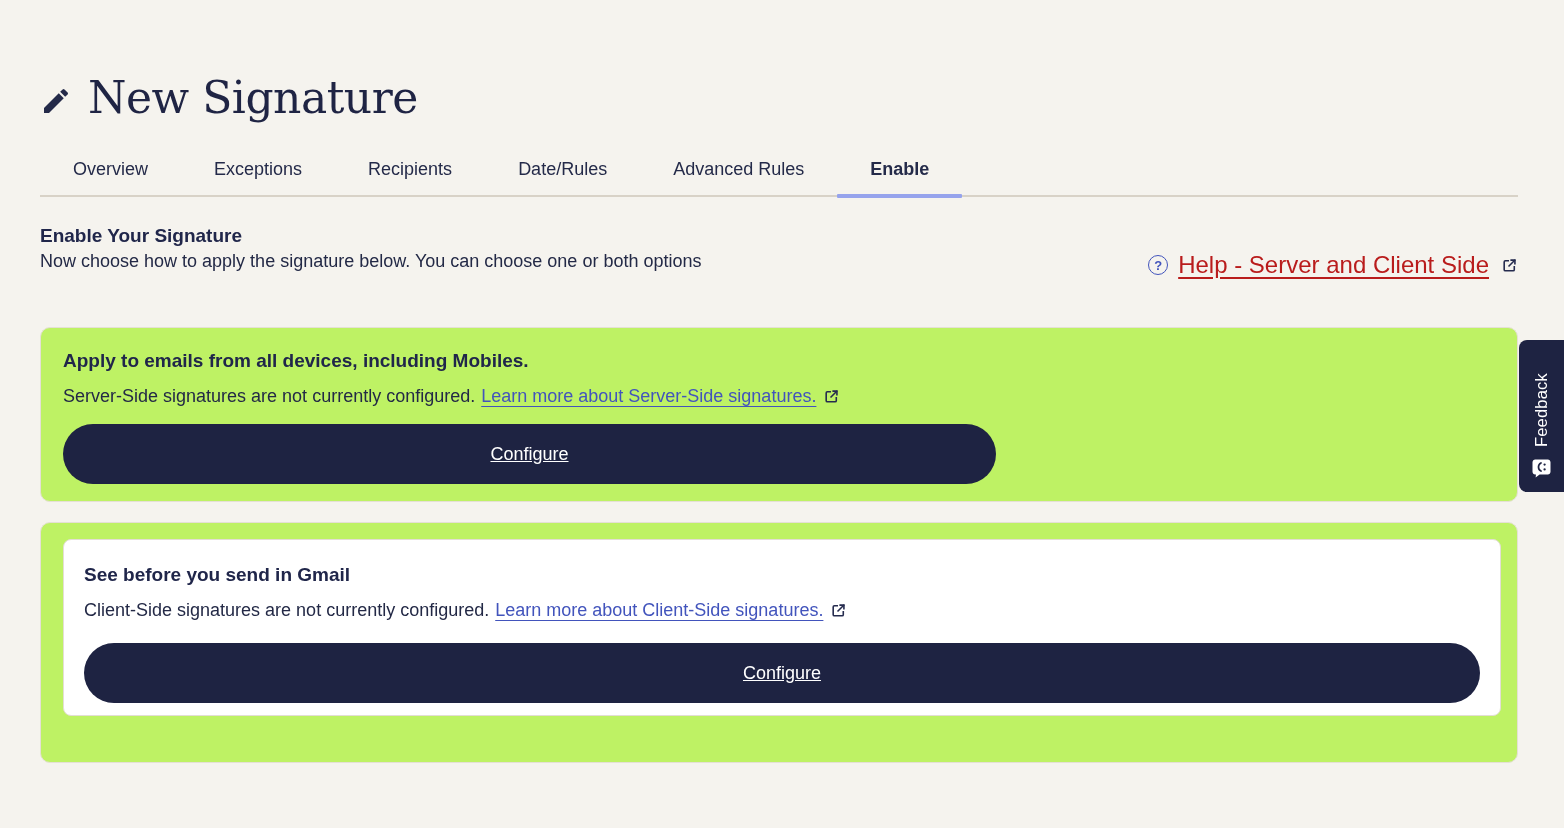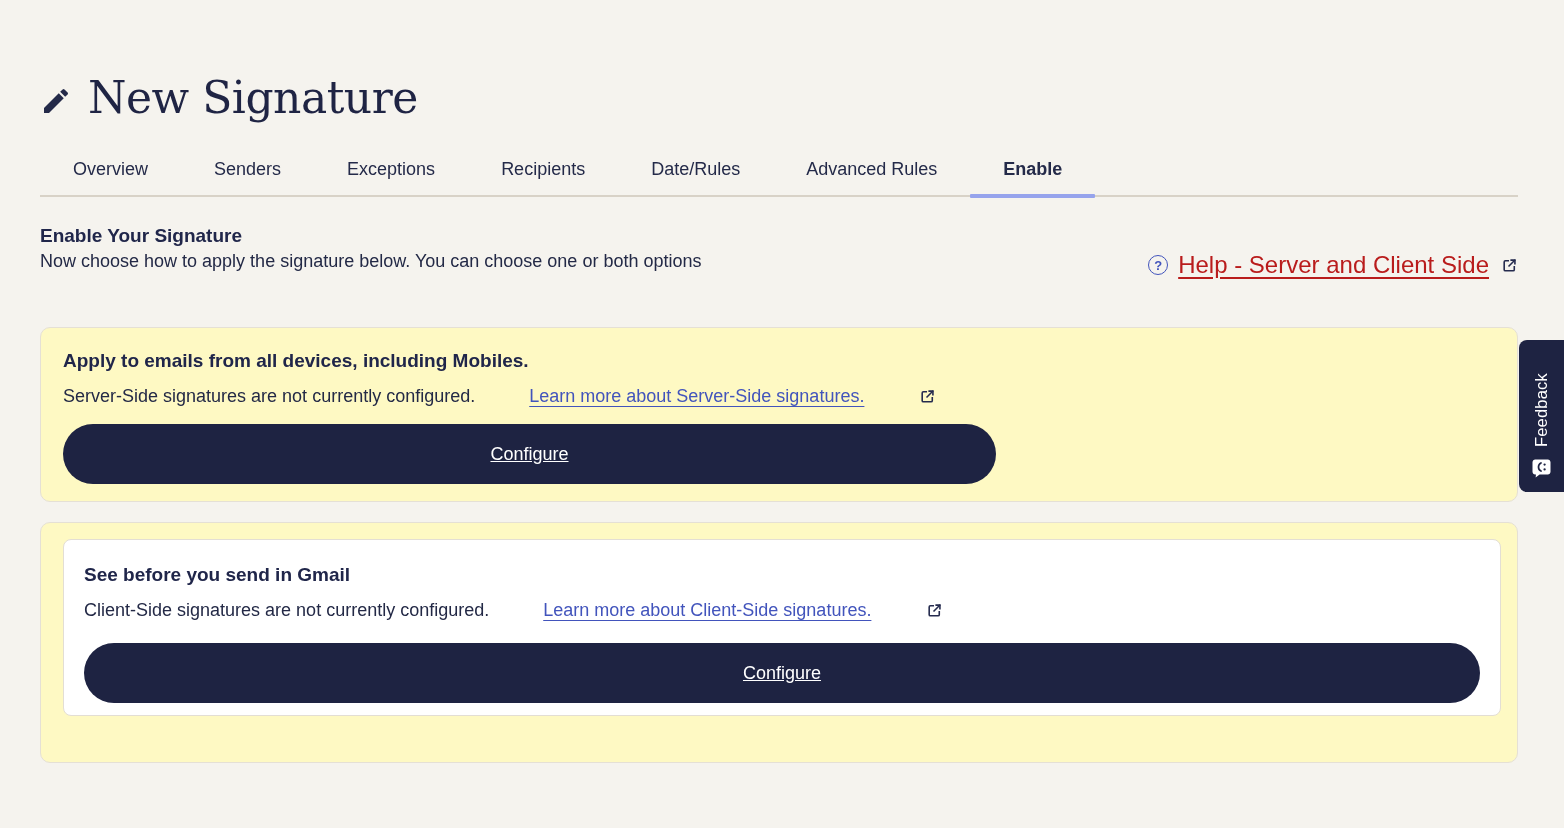--- a/index.html
+++ b/index.html
@@ -66,27 +66,27 @@
     display: flex; align-items: center; justify-content: center;
     font-size: 13px; font-weight: 700; color: #4254bc; flex: 0 0 auto;
   }
   .help-link .link-text {
     font-size: 24px; color: #b91c1c; text-decoration: underline;
     text-underline-offset: 4px;
   }
   .ext-icon { width: 17px; height: 17px; flex: 0 0 auto; margin-left: 2px; }
   
   .card {
-    background: #fef9c3;
+    background: #bef264;
     border: 1px solid #e5e0d5;
     border-radius: 10px;
   }
   .card-1 { margin-top: 48px; padding: 22px 22px 17px; }
   .card-title { font-size: 19px; font-weight: 700; color: #20264a; }
-  .card-status { margin-top: 14px; font-size: 18px; color: #232946; display: flex; align-items: center; flex-wrap: wrap; gap: 48px; }
+  .card-status { margin-top: 14px; font-size: 18px; color: #232946; display: flex; align-items: center; flex-wrap: wrap; }
   .learn-link {
     color: #4254bc; text-decoration: underline; text-underline-offset: 4px;
     cursor: pointer; margin-left: 6px;
   }
   .card-status .ext-icon { margin-left: 7px; }
   .configure-btn {
     margin-top: 17px;
     height: 60px; border: none; border-radius: 30px;
     background: #1e2342; color: #ffffff;
     font-family: "Liberation Sans", "DejaVu Sans", sans-serif;
@@ -128,21 +128,20 @@
   <div class="title-row">
     <svg class="pencil" viewBox="0 0 24 24" fill="#242a49">
       <path d="M3 17.25V21h3.75L17.81 9.94l-3.75-3.75L3 17.25z"></path>
       <path d="M20.71 7.04c.39-.39.39-1.02 0-1.41l-2.34-2.34a.9959.9959 0 0 0-1.41 0l-1.83 1.83 3.75 3.75 1.83-1.83z"></path>
     </svg>
     <h1>New Signature</h1>
   </div>
 
   <div class="tabs">
     <div class="tab">Overview</div>
-    <div class="tab">Senders</div>
     <div class="tab">Exceptions</div>
     <div class="tab">Recipients</div>
     <div class="tab">Date/Rules</div>
     <div class="tab">Advanced Rules</div>
     <div class="tab active">Enable</div>
   </div>
 
   <div class="section-heading">Enable Your Signature</div>
 
   <div class="desc-row">

